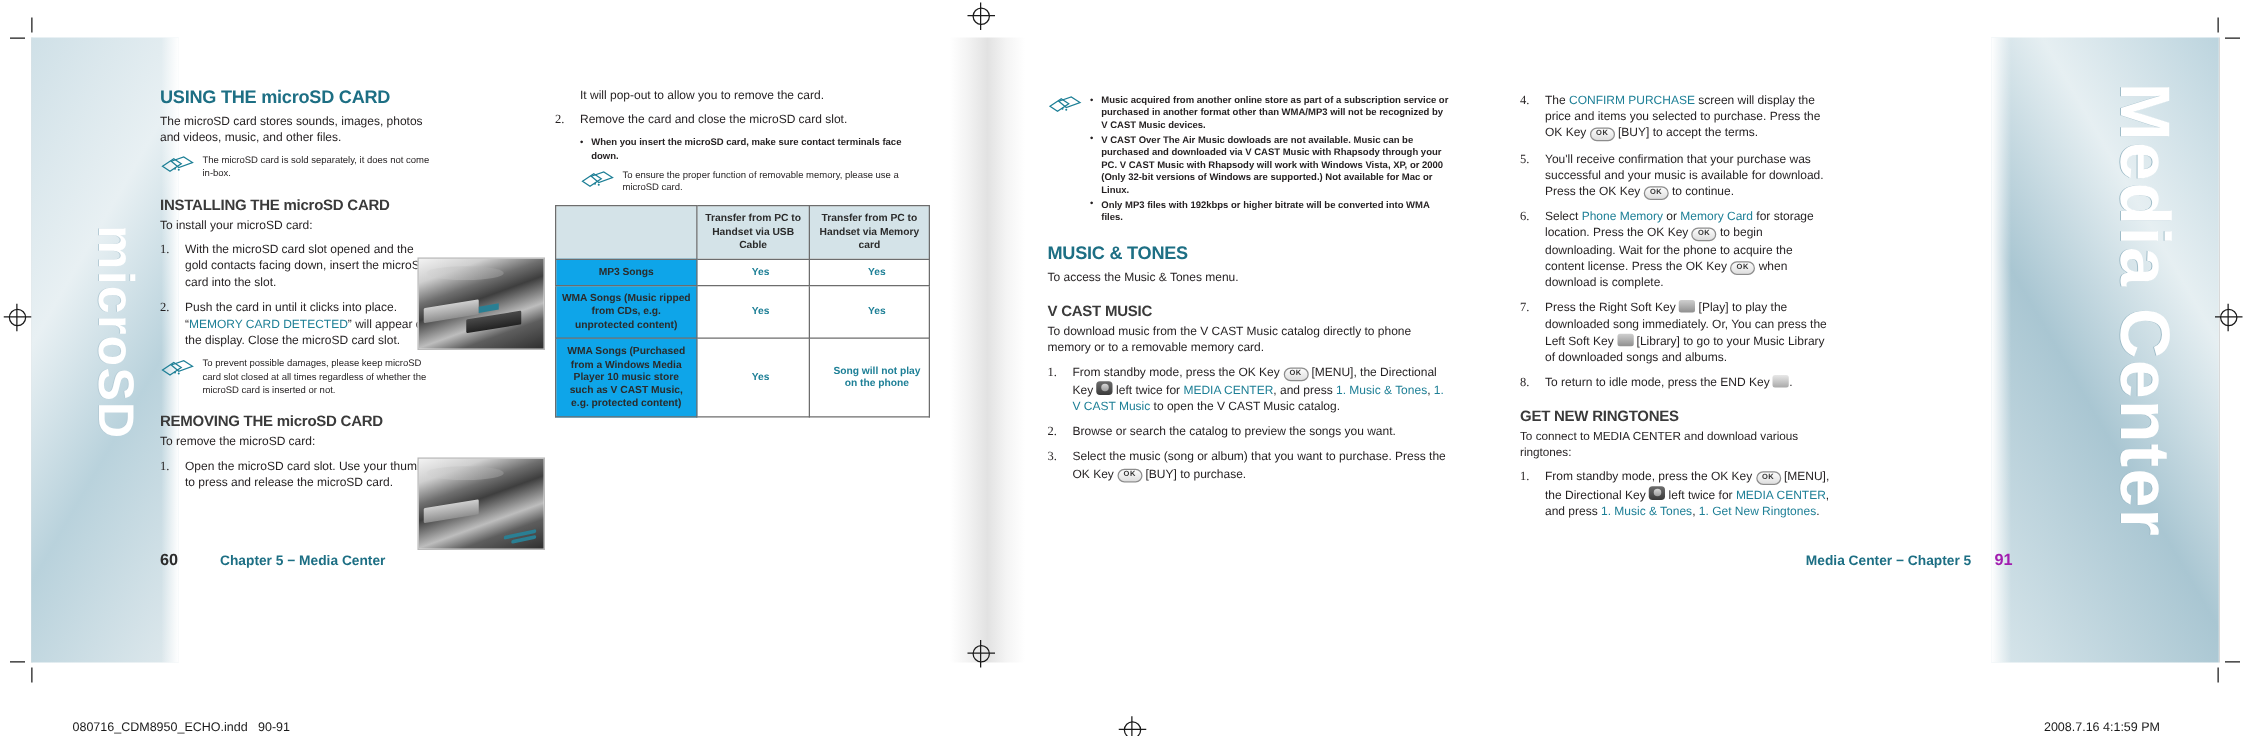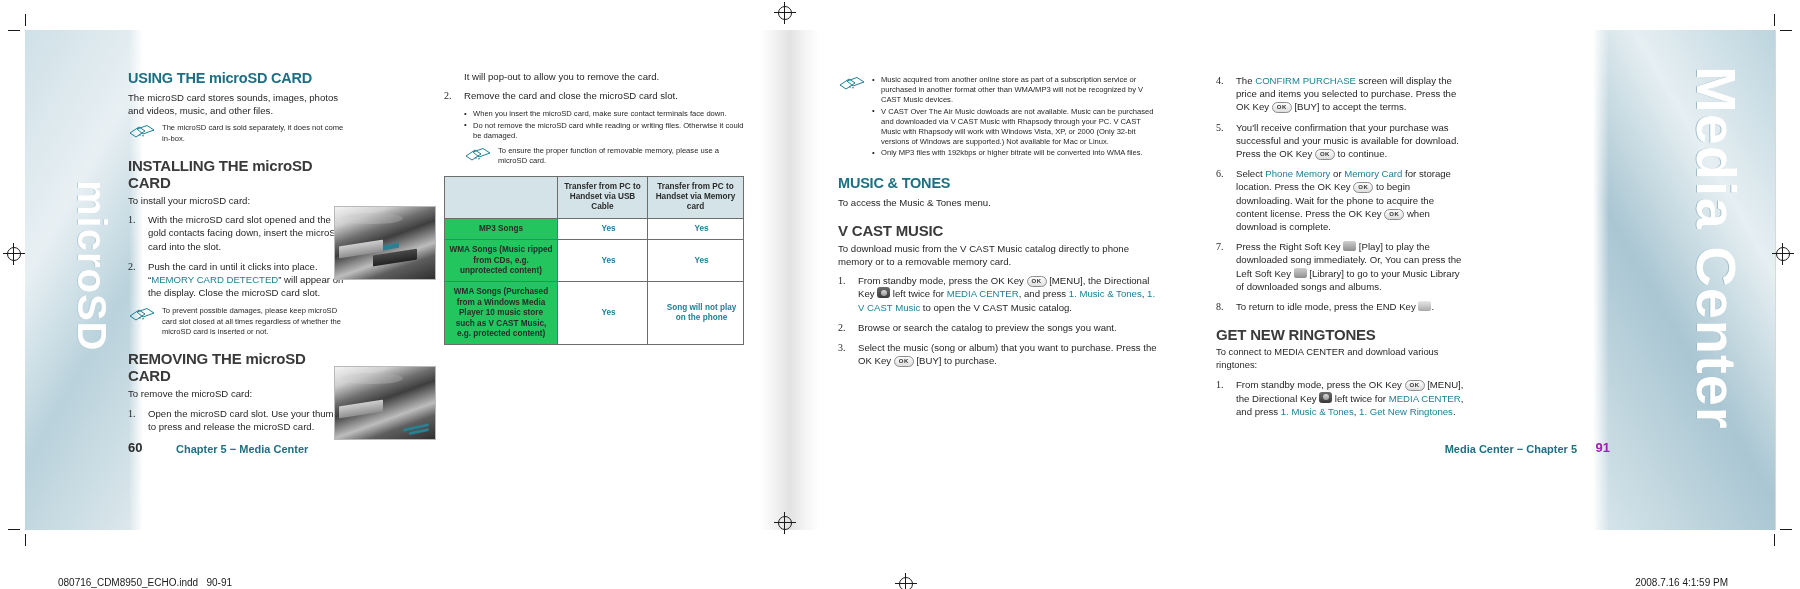--- a/index.html
+++ b/index.html
@@ -49,32 +49,32 @@
   .crop{position:absolute;background:#1a1a1a;}
 
   
   .col{position:absolute;top:70px;}
   .c1{left:128px;width:216px;}
   .c2{left:444px;width:300px;}
   .c3{left:838px;width:322px;}
   .c4{left:1216px;width:252px;}
 
   h1.sec{font-size:14.5px;font-weight:bold;color:#1d6f84;margin:0 0 5px 0;letter-spacing:-.2px;}
-  h2.sub{font-size:15px;font-weight:bold;color:#3a3a3a;margin:13px 0 3px 0;letter-spacing:-.2px;}
+  h2.sub{font-size:12px;font-weight:bold;color:#3a3a3a;margin:13px 0 3px 0;letter-spacing:-.2px;}
   p.body{font-size:9.6px;line-height:13.2px;margin:0 0 6px 0;color:#231f20;}
   .lead{font-size:9.4px;line-height:12.6px;margin:0 0 7px 0;}
 
   ol.steps{margin:4px 0 6px 0;padding:0;list-style:none;counter-reset:st;}
   ol.steps>li{position:relative;padding-left:20px;margin-bottom:7px;
     font-size:9.6px;line-height:13.2px;}
   ol.steps>li:before{counter-increment:st;content:counter(st) ".";
     position:absolute;left:0;top:0;font-size:10px;font-family:"Liberation Serif",serif;}
 
   ul.bullets{margin:3px 0 5px 0;padding:0;list-style:none;}
-  ul.bullets>li{position:relative;padding-left:9px;font-size:7.6px;line-height:10.2px;margin-bottom:1px;}
+  ul.bullets>li{position:relative;padding-left:9px;font-size:7.6px;line-height:10.2px;margin-bottom:1px;font-weight:bold;}
   ul.bullets>li:before{content:"•";position:absolute;left:0;top:-.5px;color:#231f20;}
 
   
   .note{position:relative;padding-left:34px;margin:5px 0 9px 0;min-height:18px;}
   .note p{font-size:7.6px;line-height:10.3px;margin:0;}
   .note ul.bullets{margin:0;}
   .cards{position:absolute;left:0;top:1px;width:30px;height:18px;}
 
   .accent{color:#1d7f96;}
 
@@ -109,21 +109,21 @@
   .swoosh{position:absolute;right:6%;bottom:14%;width:26%;height:3px;
     background:#2a7f93;transform:skewY(-12deg);border-radius:2px;}
   .swoosh2{position:absolute;right:6%;bottom:8%;width:20%;height:3px;
     background:#2a7f93;transform:skewY(-12deg);border-radius:2px;}
 
   
   table.mt{border-collapse:collapse;width:300px;margin-top:6px;}
   table.mt td{border:1px solid #6d6d6d;font-size:8.2px;line-height:10.4px;
     text-align:center;vertical-align:middle;padding:5px 4px;font-weight:bold;margin-top:40px;}
   table.mt td.hd{background:#d4e3e8;color:#2b2b2b;}
-  table.mt td.rh{background:#22c55e;color:#2b2b2b;width:104px;}
+  table.mt td.rh{background:#0ea5e9;color:#2b2b2b;width:104px;}
   table.mt td.val{color:#1d7f96;background:#ffffff;padding-left:16px;}
 
   
   .folio{position:absolute;font-weight:bold;}
   .folio-num-l{left:128px;top:440px;font-size:13px;color:#2b2b2b;}
   .folio-txt-l{left:176px;top:443px;font-size:11px;color:#1d6f84;}
   .folio-txt-r{right:223px;top:443px;font-size:11px;color:#1d6f84;}
   .folio-num-r{right:190px;top:440px;font-size:13px;color:#a21caf;}
 
   .printbar{position:absolute;bottom:12px;width:100%;font-size:10px;color:#1a1a1a;}
@@ -225,21 +225,20 @@
 
   <div class="col c2">
     <p class="body" style="margin-left:20px;">It will pop-out to allow you to remove the card.</p>
 
     <ol class="steps" start="2" style="counter-reset:st 1;">
       <li>Remove the card and close the microSD card slot.</li>
     </ol>
 
     <ul class="bullets" style="margin-left:20px;">
       <li>When you insert the microSD card, make sure contact terminals face down.</li>
-      <li>Do not remove the microSD card while reading or writing files. Otherwise it could be damaged.</li>
     </ul>
 
     <div class="note" style="margin-left:20px;">
       <svg class="cards" viewBox="0 0 30 18">
         <path d="M2 9 L11 3 L17 7 L8 13 Z" fill="none" stroke="#1d7f96" stroke-width="1"></path>
         <path d="M9 5 L19 1.5 L26 6 L15 10 Z" fill="none" stroke="#1d7f96" stroke-width="1"></path>
         <circle cx="12" cy="11" r=".8" fill="#1d7f96"></circle>
           <circle cx="15" cy="11.8" r=".8" fill="#1d7f96"></circle>
       </svg>
       <p>To ensure the proper function of removable memory, please use a microSD card.</p>

